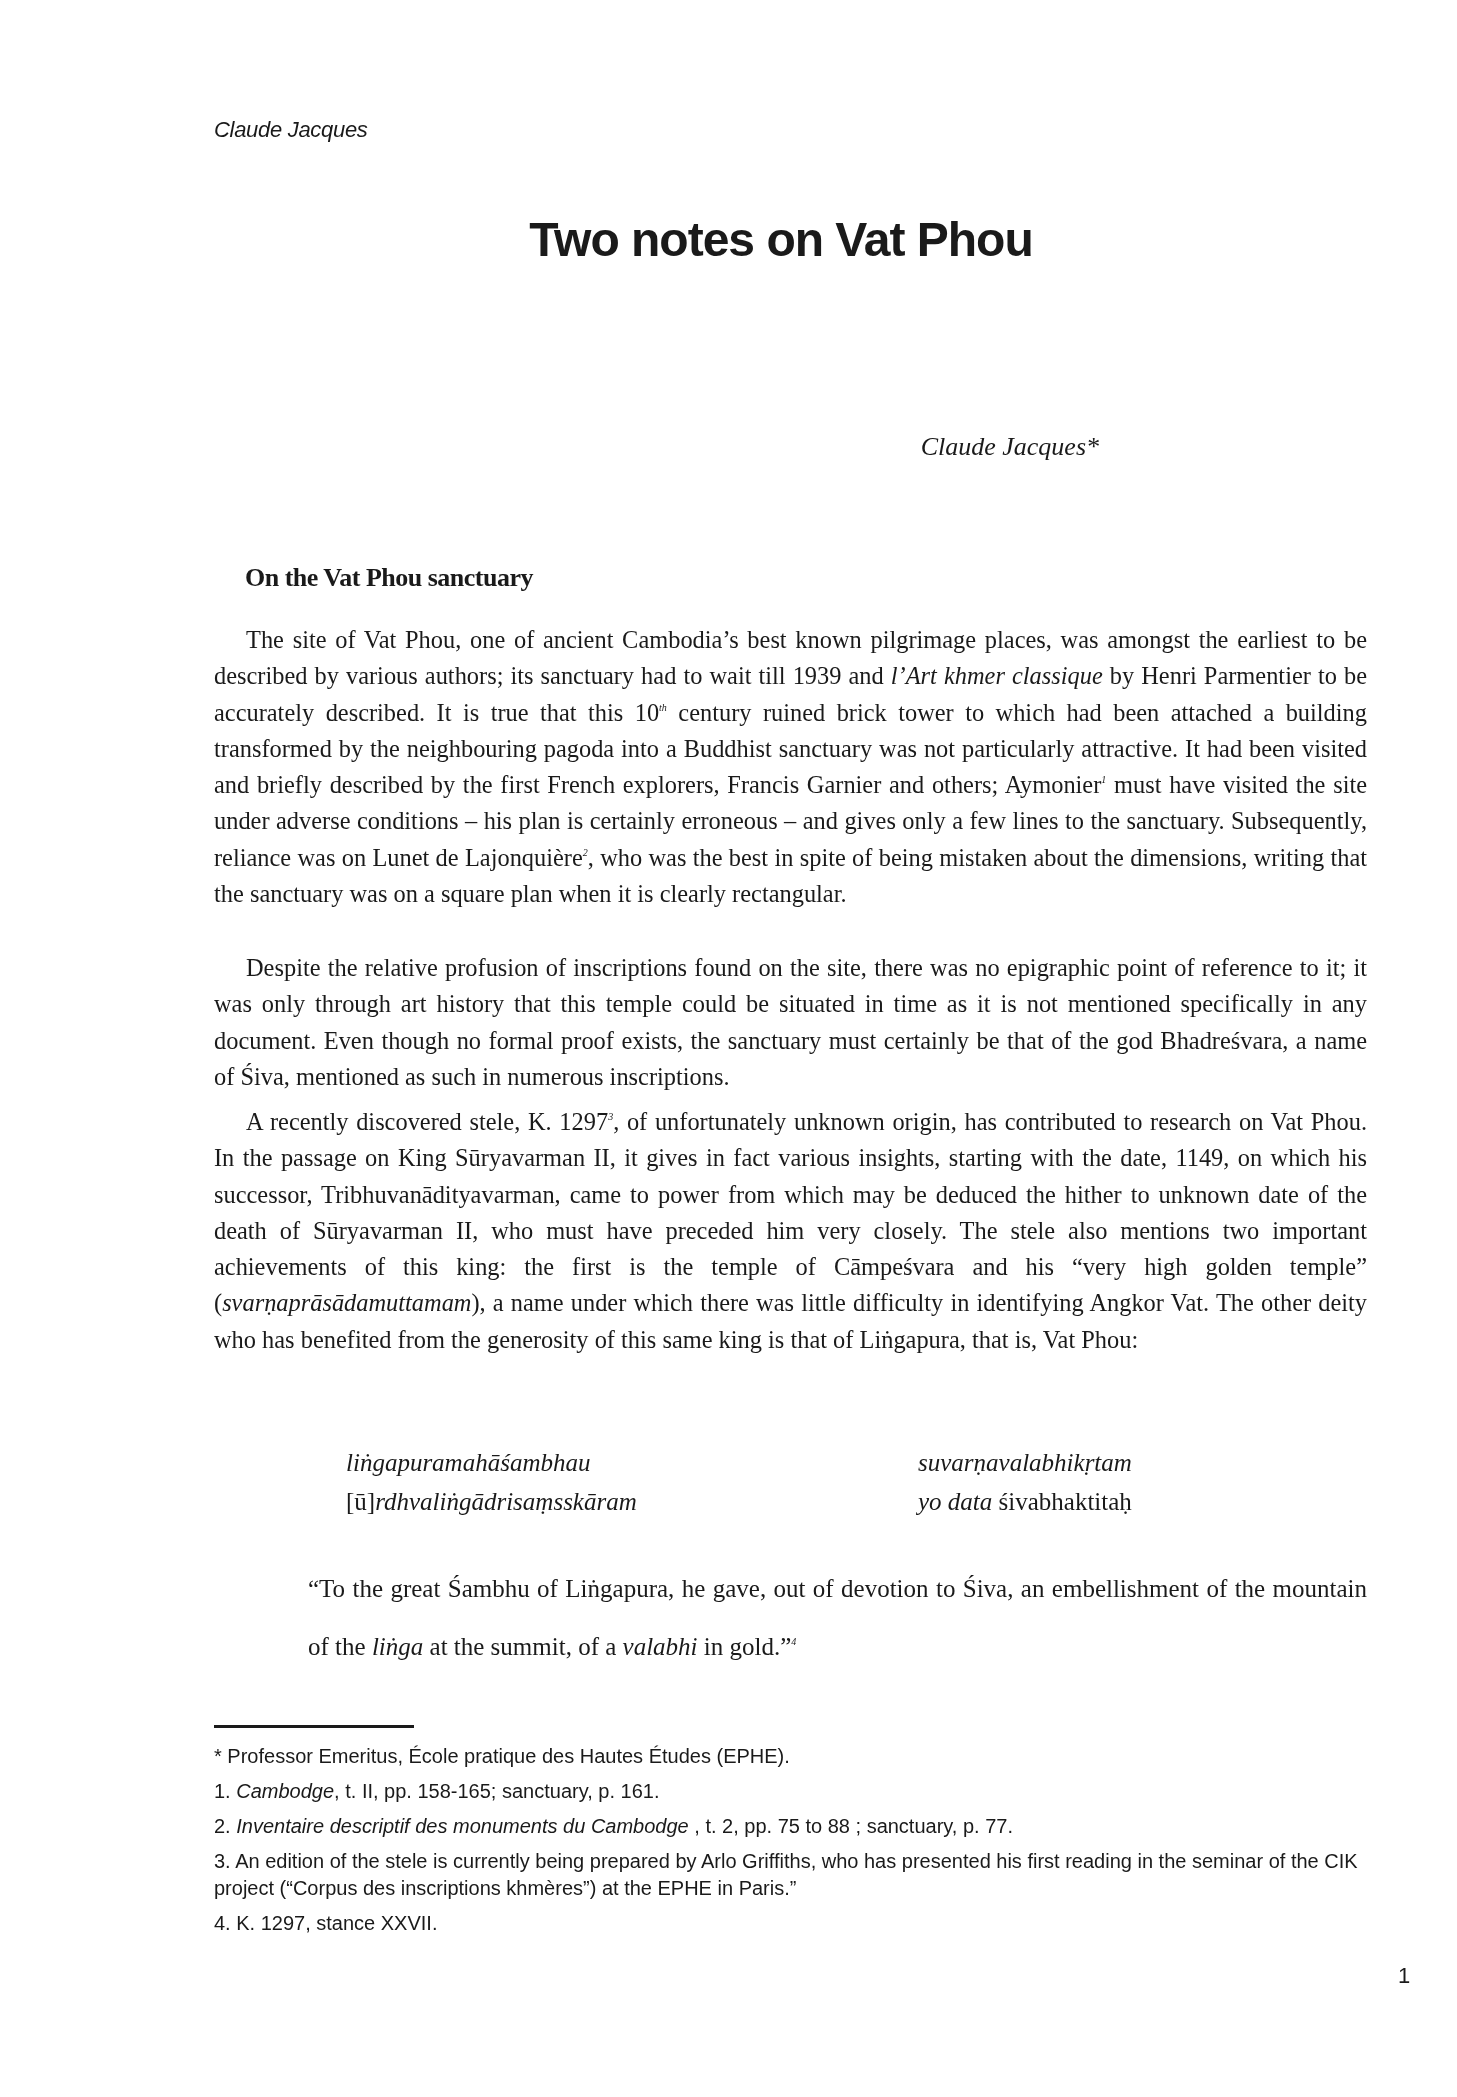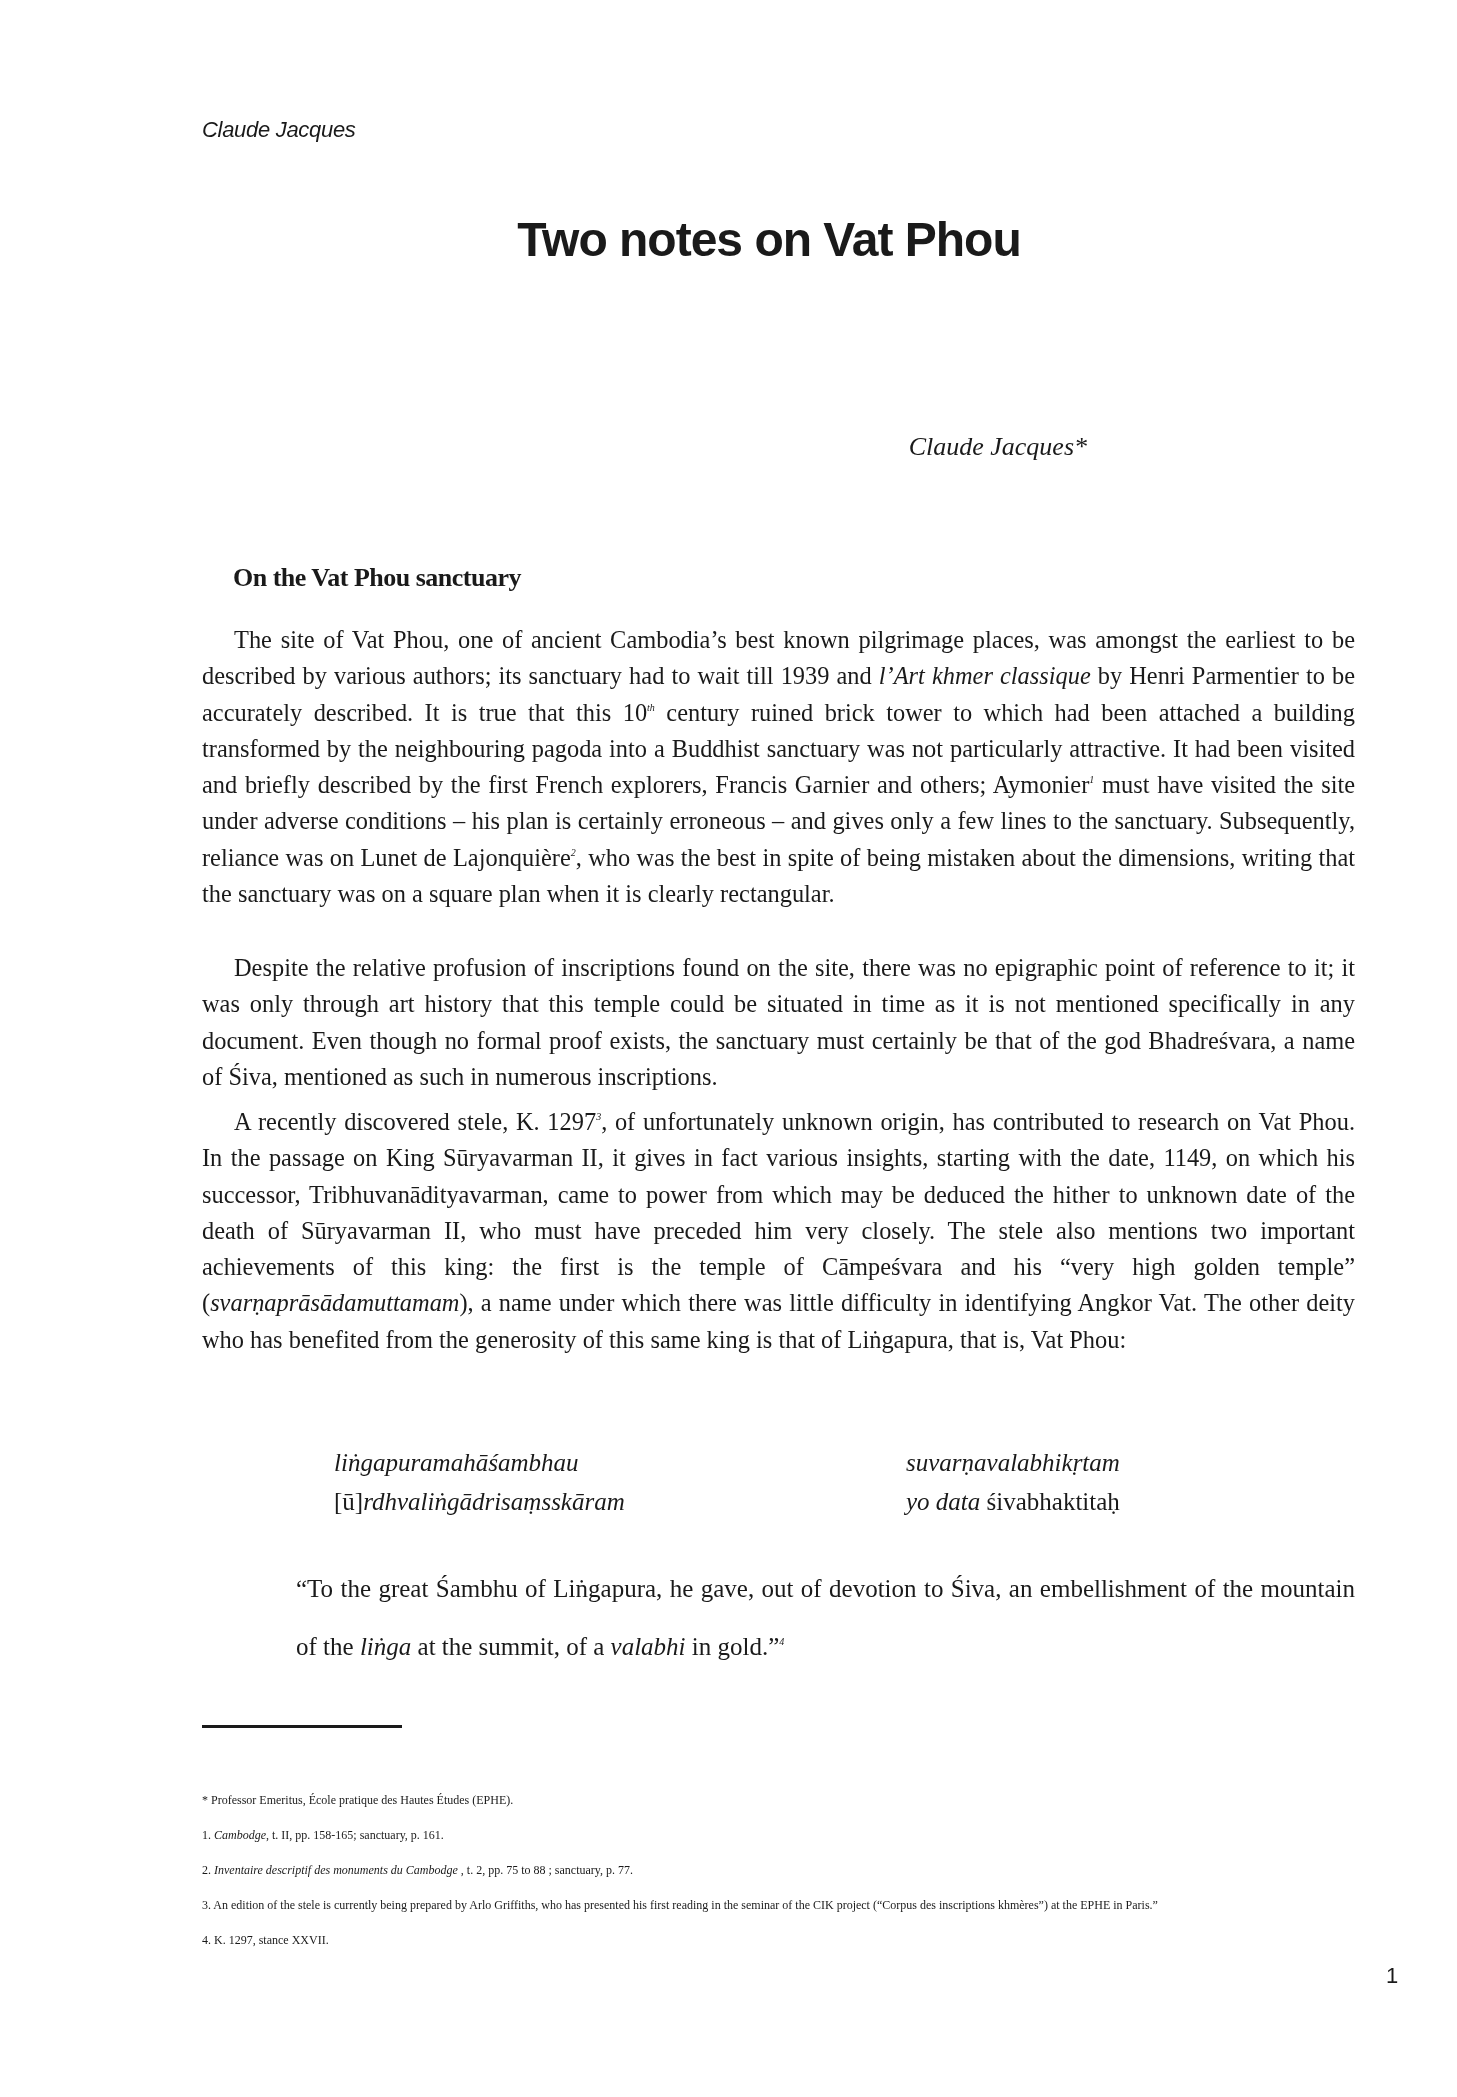--- a/index.html
+++ b/index.html
@@ -1,35 +1,35 @@
 <!DOCTYPE html>
 <html><head>
 <meta charset="utf-8">
 <style>
   html, body { margin: 0; padding: 0; background: #ffffff; }
   body { width: 1457px; height: 2097px; position: relative; overflow: hidden; color: #1a1a1a; }
-  .page { position: absolute; left: 4px; top: 0; width: 1189px; height: 2097px; }
+  .page { position: absolute; left: 16px; top: 0; width: 1189px; height: 2097px; }
   .running-head { position: absolute; left: 198px; top: 117px; font-family: "Liberation Sans", sans-serif; font-style: italic; font-size: 22px; letter-spacing: -0.3px; }
   .title { position: absolute; left: 0; width: 1530px; top: 212px; text-align: center; font-family: "Liberation Sans", sans-serif; font-weight: bold; font-size: 48px; letter-spacing: -1px; margin: 0; }
   .byline { position: absolute; right: 106px; top: 432px; font-family: "Liberation Serif", serif; font-style: italic; font-size: 26px; }
   .section-heading { position: absolute; left: 229px; top: 563px; font-family: Liberation Serif, serif; font-weight: bold; font-size: 26px; letter-spacing: -0.5px; margin: 0; }
   .body-text { position: absolute; left: 198px; width: 1153px; font-family: "Liberation Serif", serif; font-size: 24.4px; line-height: 36.3px; text-align: justify; }
   .body-text p { margin: 0 0 6px 0; text-indent: 32px; }
   .p1 { top: 622px; }
   .p2 { top: 950px; }
   .p3 { top: 1104px; }
   sup { font-size: 10px; line-height: 0; vertical-align: 10px; font-style: italic; }
   .verse { position: absolute; top: 1443px; font-family: "Liberation Serif", serif; font-size: 25px; line-height: 39px; }
   .verse-left { left: 292px; margin-left: 38px; }
   .verse-right { left: 902px; }
   .verse div { white-space: nowrap; }
   .quote { position: absolute; left: 292px; width: 1059px; top: 1560px; font-family: "Liberation Serif", serif; font-size: 25px; line-height: 58px; text-align: justify; }
   .quote p { margin: 0; }
   .fn-rule { position: absolute; left: 198px; top: 1725px; width: 200px; height: 3px; background: #1a1a1a; }
-  .footnotes { position: absolute; left: 198px; width: 1160px; top: 1743px; font-family: Liberation Serif, serif; font-size: 12px; line-height: 27px; margin-top: 44px; }
+  .footnotes { position: absolute; left: 198px; width: 1160px; top: 1743px; font-family: Liberation Sans, sans-serif; font-size: 20px; line-height: 27px; }
   .footnotes p { margin: 0 0 8px 0; }
   .page-number { position: absolute; left: 1382px; top: 1963px; font-family: "Liberation Sans", sans-serif; font-size: 22px; }
   em { font-style: italic; }
 </style>
 </head>
 <body>
 
 <div class="page">
 
   <div class="running-head">Claude Jacques</div>

